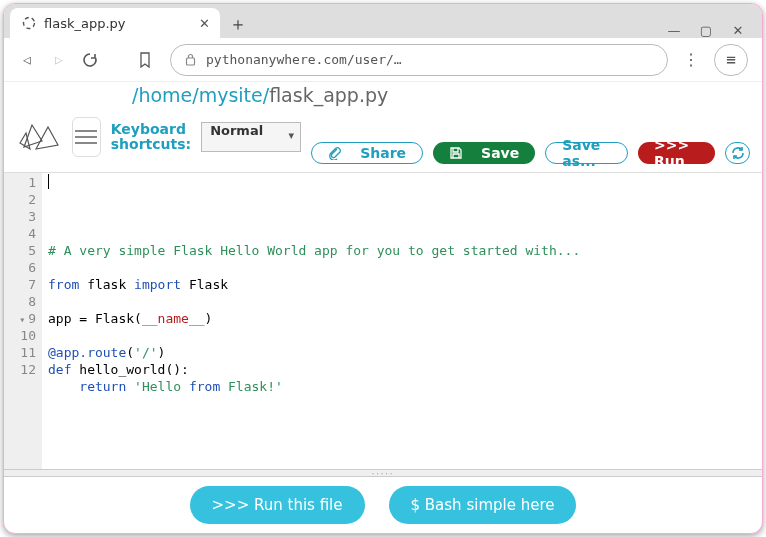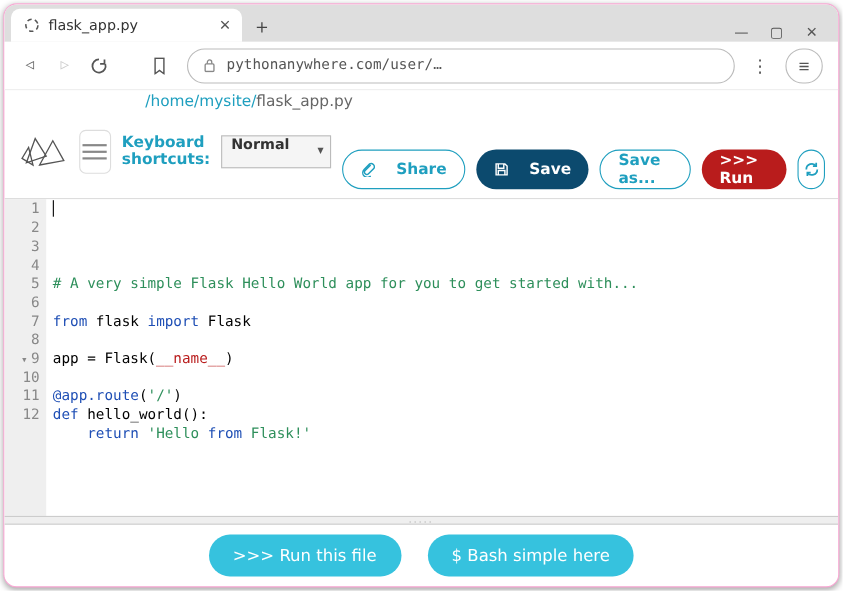--- a/index.html
+++ b/index.html
@@ -89,21 +89,21 @@
     font-size: 16px;
     border: 1px solid #bbb;
     border-radius: 18px;
     display: flex;
     align-items: center;
     justify-content: center;
   }
 
   
   .content { position: absolute; left:0; right:0; top:78px; bottom:0; display:flex; flex-direction:column; }
-  .crumbs { padding: 2px 0 2px 128px; font-size:14px; color:#666; }
+  .crumbs { padding: 2px 0 2px 128px; font-size:19px; color:#666; }
   .crumbs a { color:#1f9fbf; text-decoration:none; }
   .crumbs .cur { color:#666; }
 
   .toolbar {
     display:flex; align-items:center; gap:10px; padding:2px 12px 8px 14px;font-weight:bold;
   }
   .logo {
     width:48px; height:40px; display:flex; align-items:center; justify-content:center;
   }
   .hamburger {
@@ -112,25 +112,25 @@
   }
   .hamburger span { width:22px; height:2px; background:#888; }
   .kbd-label { color:#1f9fbf; font-size:14px; line-height:1.1; }
   .select {
     height:30px; border:1px solid #bbb; background:#f5f5f5; padding:0 22px 0 8px;
     font-size:13px; color:#333; position:relative; min-width:100px;
   }
   .select::after { content:"▾"; position:absolute; right:6px; top:6px; color:#555; font-size:11px; }
 
   .btn {
-    height:36px; padding:0 16px; border-radius:20px; display:inline-flex;
+    height:22px; padding:0 16px; border-radius:20px; display:inline-flex;
     align-items:center; gap:18px; font-size:14px; cursor:default;margin-top:32px;
   }
   .btn-link  { border:1px solid #1f9fbf; color:#1f9fbf; background:#fff; }
-  .btn-save  { border:none; background:#0c4a6e; color:#fff; }
+  .btn-save  { border:none; background:#15803d; color:#fff; }
   .btn-cyan  { border:none; background:#b91c1c; color:#fff; }
   .btn-icon  { width:38px; padding:0; justify-content:center; border:1px solid #1f9fbf; color:#1f9fbf; background:#fff; }
 
   
   .editor {
     flex:1; display:flex; border-top:1px solid #ddd; font-family:"DejaVu Sans Mono","Menlo",monospace;
     font-size:13px; line-height:17px; overflow:hidden;
   }
   .gutter { background:#efefef; color:#888; text-align:right; padding:1px 6px 0 0; width:38px; }
   .gline { height:17px; }

